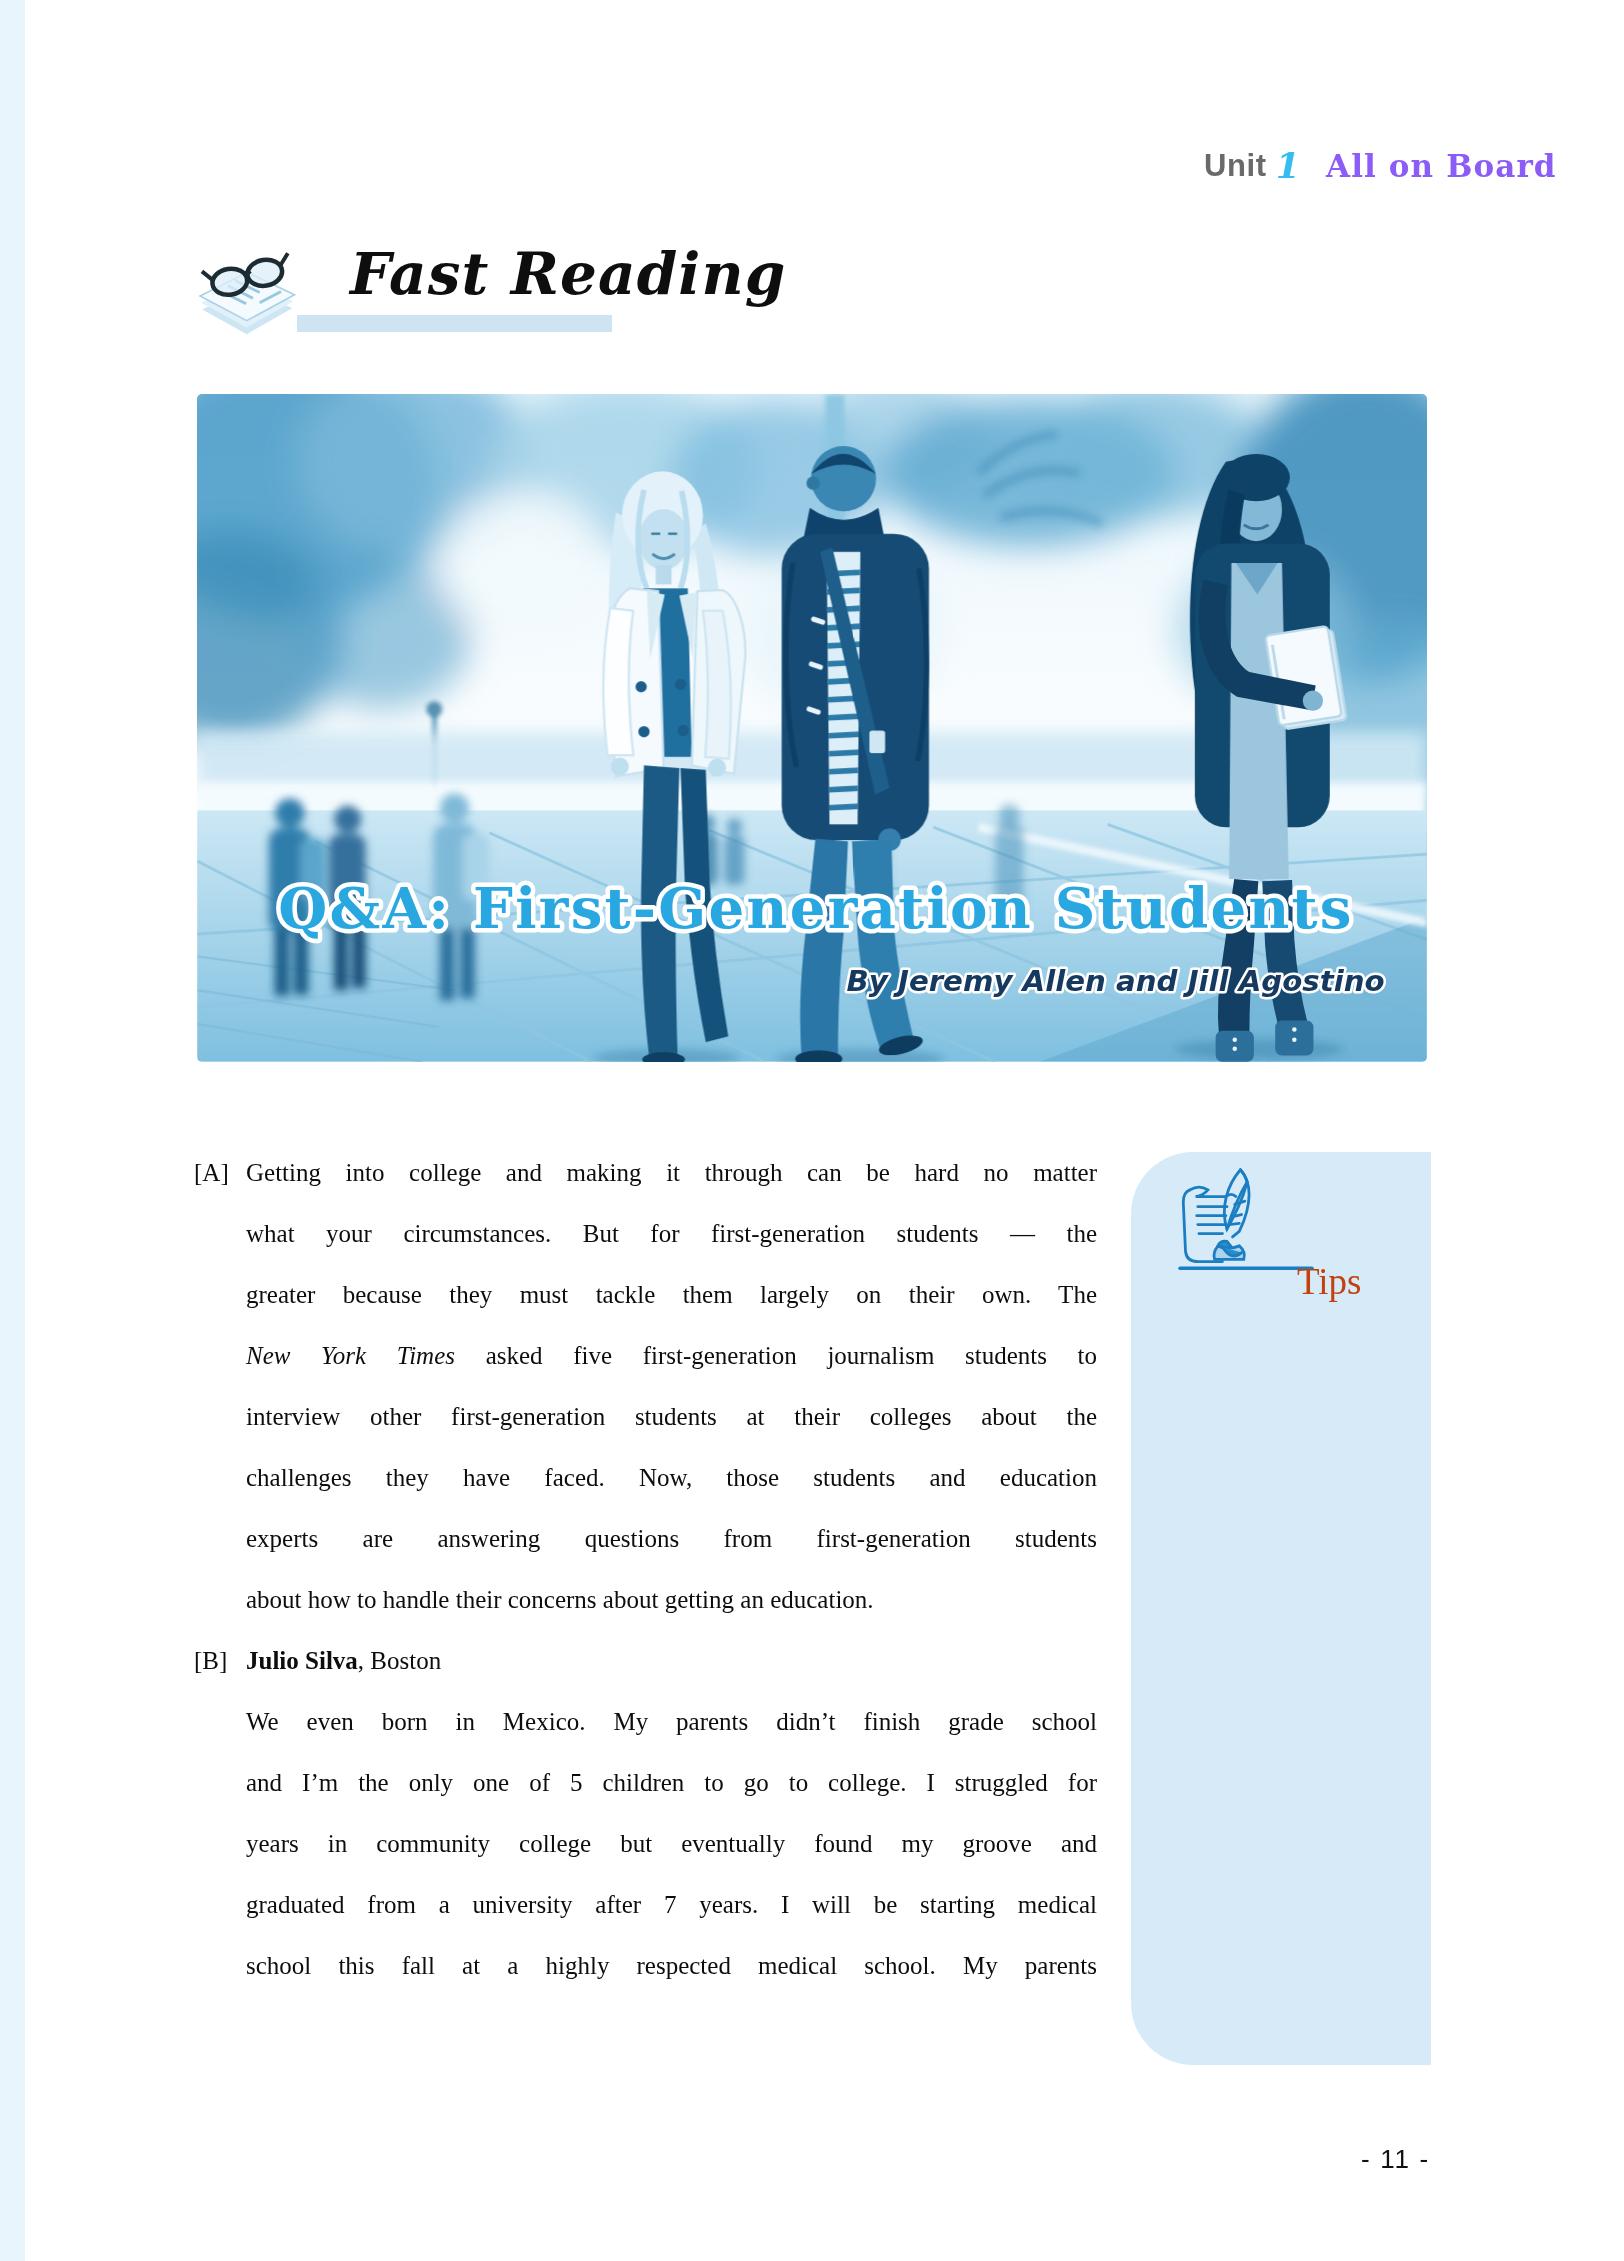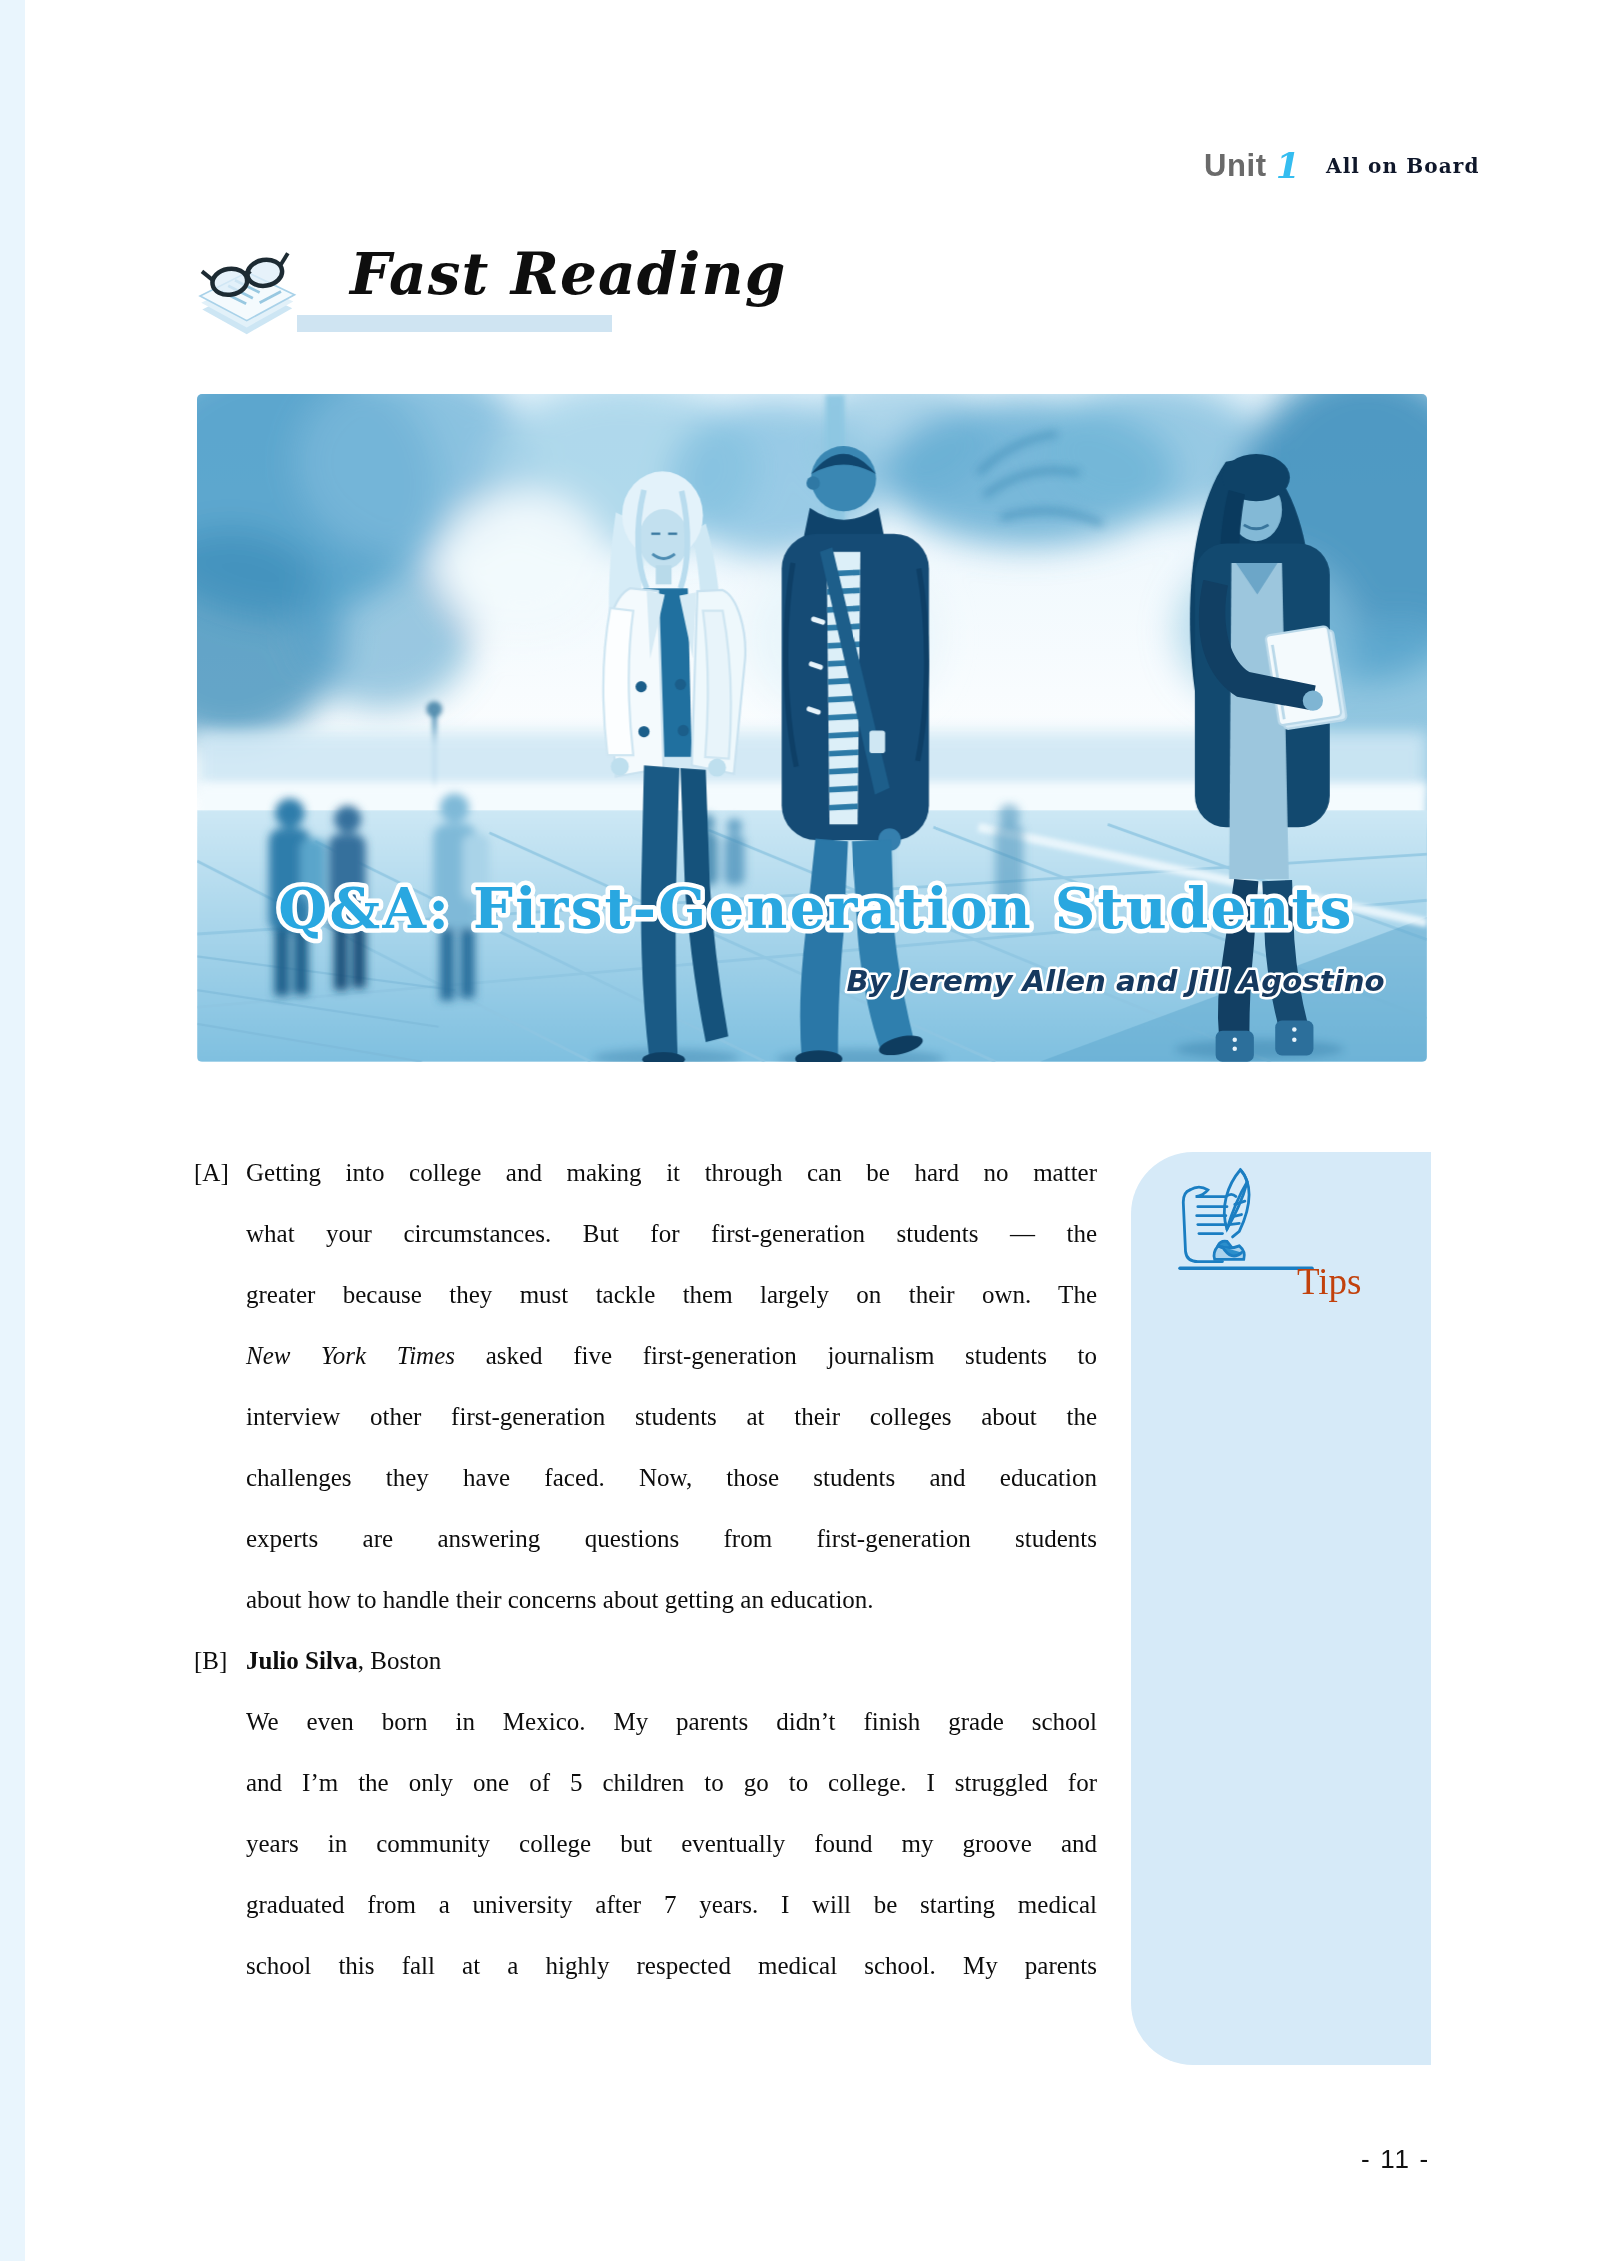--- a/index.html
+++ b/index.html
@@ -10,21 +10,21 @@
   
   #left-strip{left:0;top:0;width:25px;height:2261px;background:#e9f5fd;}
 
   
   #unit-header{left:1164px;top:145px;display:flex;align-items:center;white-space:nowrap;margin-left:40px;}
   #unit-header .u-label{font-family:"Liberation Sans",sans-serif;font-weight:bold;
       font-size:31px;color:#6a6a6a;letter-spacing:0.6px;}
   #unit-header .u-num{font-family:"DejaVu Serif",serif;font-style:italic;font-weight:bold;
       font-size:35px;color:#35bdf0;margin-left:9px;}
   #unit-header .u-title{font-family:"DejaVu Serif",serif;font-weight:bold;
-      font-size:20px;color:#0f172a;margin-left:26px;letter-spacing:1.1px;}
+      font-size:31px;color:#8b5cf6;margin-left:26px;letter-spacing:1.1px;}
 
   
   #fr-bar{left:297px;top:315px;width:315px;height:17.4px;background:#cfe4f2;}
   #fr-icon{left:192px;top:224px;width:110px;height:118px;}
   #fr-heading{left:350px;top:245px;font-family:"DejaVu Serif",serif;font-style:italic;
       font-weight:bold;font-size:58px;line-height:1;color:#0e0e0e;letter-spacing:1.1px;}
 
   
   #photo-wrap{left:197px;top:394px;width:1230px;height:668px;border-radius:5px;
       overflow:hidden;background:#eaf6fc;}

